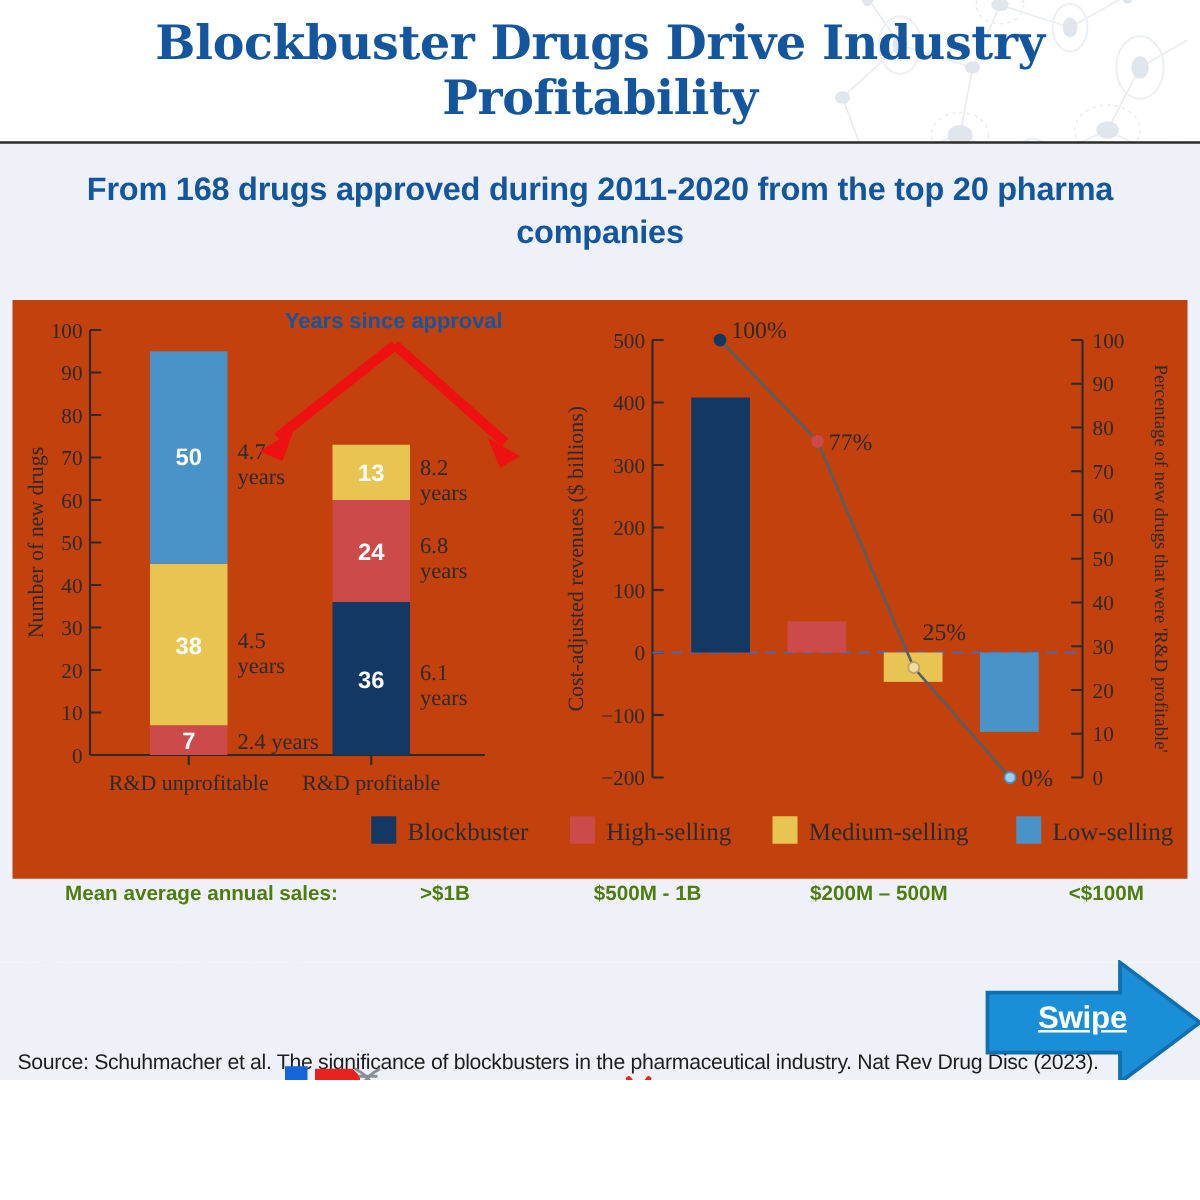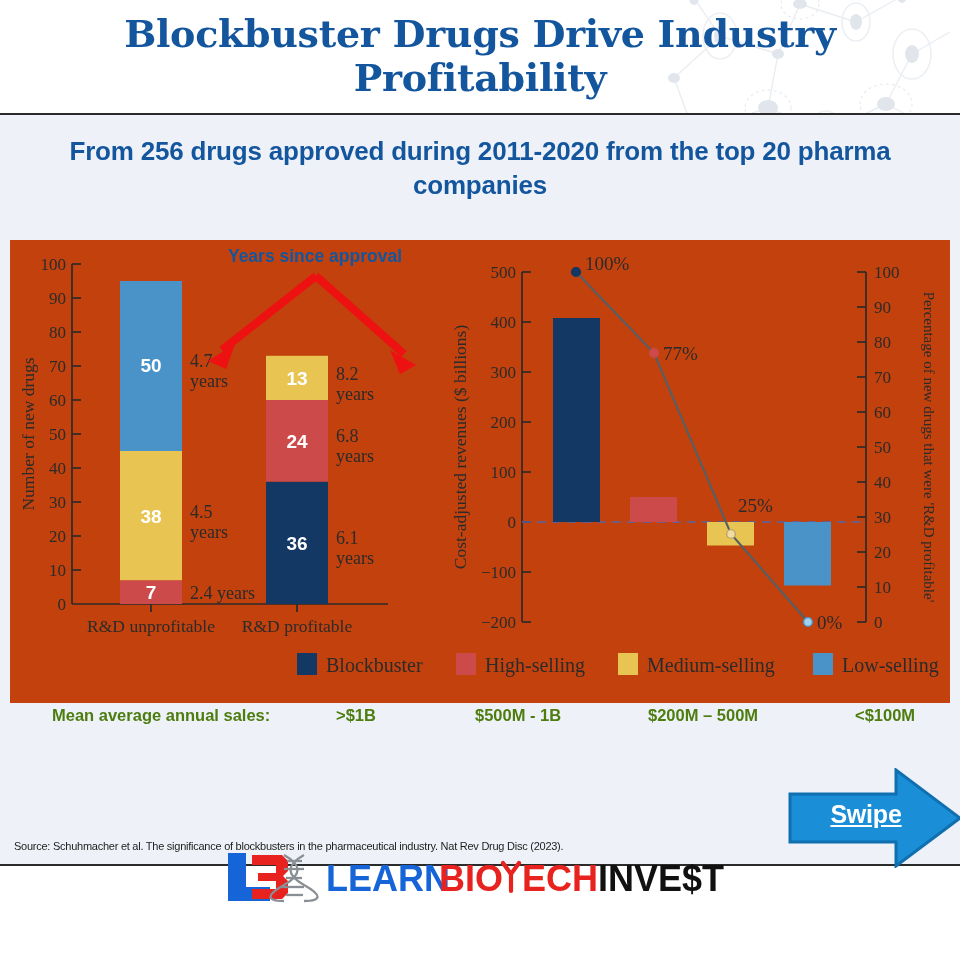--- a/index.html
+++ b/index.html
@@ -2,21 +2,21 @@
 <html><head>
 <meta charset="utf-8">
 <style>
   html,body{margin:0;padding:0;}
   body{
     width:960px;height:960px;overflow:hidden;
     background:#ffffff;
     font-family:"Liberation Sans", sans-serif;
     -webkit-font-smoothing:antialiased;
   }
-  .page{position:relative;width:960px;height:960px;overflow:hidden;}
+  .page{position:relative;width:960px;height:864px;overflow:hidden;}
 
   
   .watermark{position:absolute;pointer-events:none;opacity:.55;}
   .wm-tr{right:-10px;top:-18px;}
   .wm-bl{left:-16px;bottom:-6px;}
   .rule{position:absolute;left:0;top:113px;width:960px;height:2px;background:#2b2b2b;}
   .band-sub{position:absolute;left:0;top:115px;width:960px;height:117px;background:#eef2f8;}
   .band-mid{position:absolute;left:0;top:232px;width:960px;height:538px;background:#eef2f8;}
   .band-cta{position:absolute;left:0;top:770px;width:960px;height:96px;background:#eef2f8;}
   .rule2{position:absolute;left:0;top:864px;width:960px;height:2px;background:#2b2b2b;}
@@ -64,21 +64,21 @@
   }
   .swipe-wrap{position:absolute;left:788px;top:768px;width:176px;height:100px;}
   .swipe-text{
     position:absolute;left:30px;top:32px;width:96px;text-align:center;
     color:#ffffff;font-weight:bold;font-size:25px;
     letter-spacing:-.2px;
     text-decoration:underline;
   }
   .source{
     position:absolute;left:14px;top:840px;width:830px;
-    color:#1d1d1d;font-size:11px;letter-spacing:-.25px;white-space:nowrap;
+    color:#1d1d1d;font-size:17px;letter-spacing:-.25px;white-space:nowrap;
   }
 
   
   .logo-wrap{position:absolute;left:226px;top:851px;height:48px;}
 </style>
 </head>
 <body>
 
 <div class="page">
 
@@ -158,21 +158,21 @@
   </div>
 
   <div class="band-sub"></div>
   <div class="band-mid"></div>
   <div class="band-cta"></div>
   <div class="band-logo"></div>
   <div class="rule"></div>
   <div class="rule2"></div>
 
   <div class="title">Blockbuster Drugs Drive Industry Profitability</div>
-  <div class="subtitle">From 256 drugs approved during 2011-2020 from the top 20 pharma companies</div>
+  <div class="subtitle">From 168 drugs approved during 2011-2020 from the top 20 pharma companies</div>
 
   <div class="panel">
     <svg class="chart-svg" width="940" height="463" viewBox="0 0 940 463">
 
       <g>
 
         <line x1="62" y1="24" x2="62" y2="364" stroke="#2b2b2b" stroke-width="1.7"></line>
         <line x1="62" y1="364" x2="378" y2="364" stroke="#2b2b2b" stroke-width="1.7"></line>
 
         <g stroke="#2b2b2b" stroke-width="1.7">

